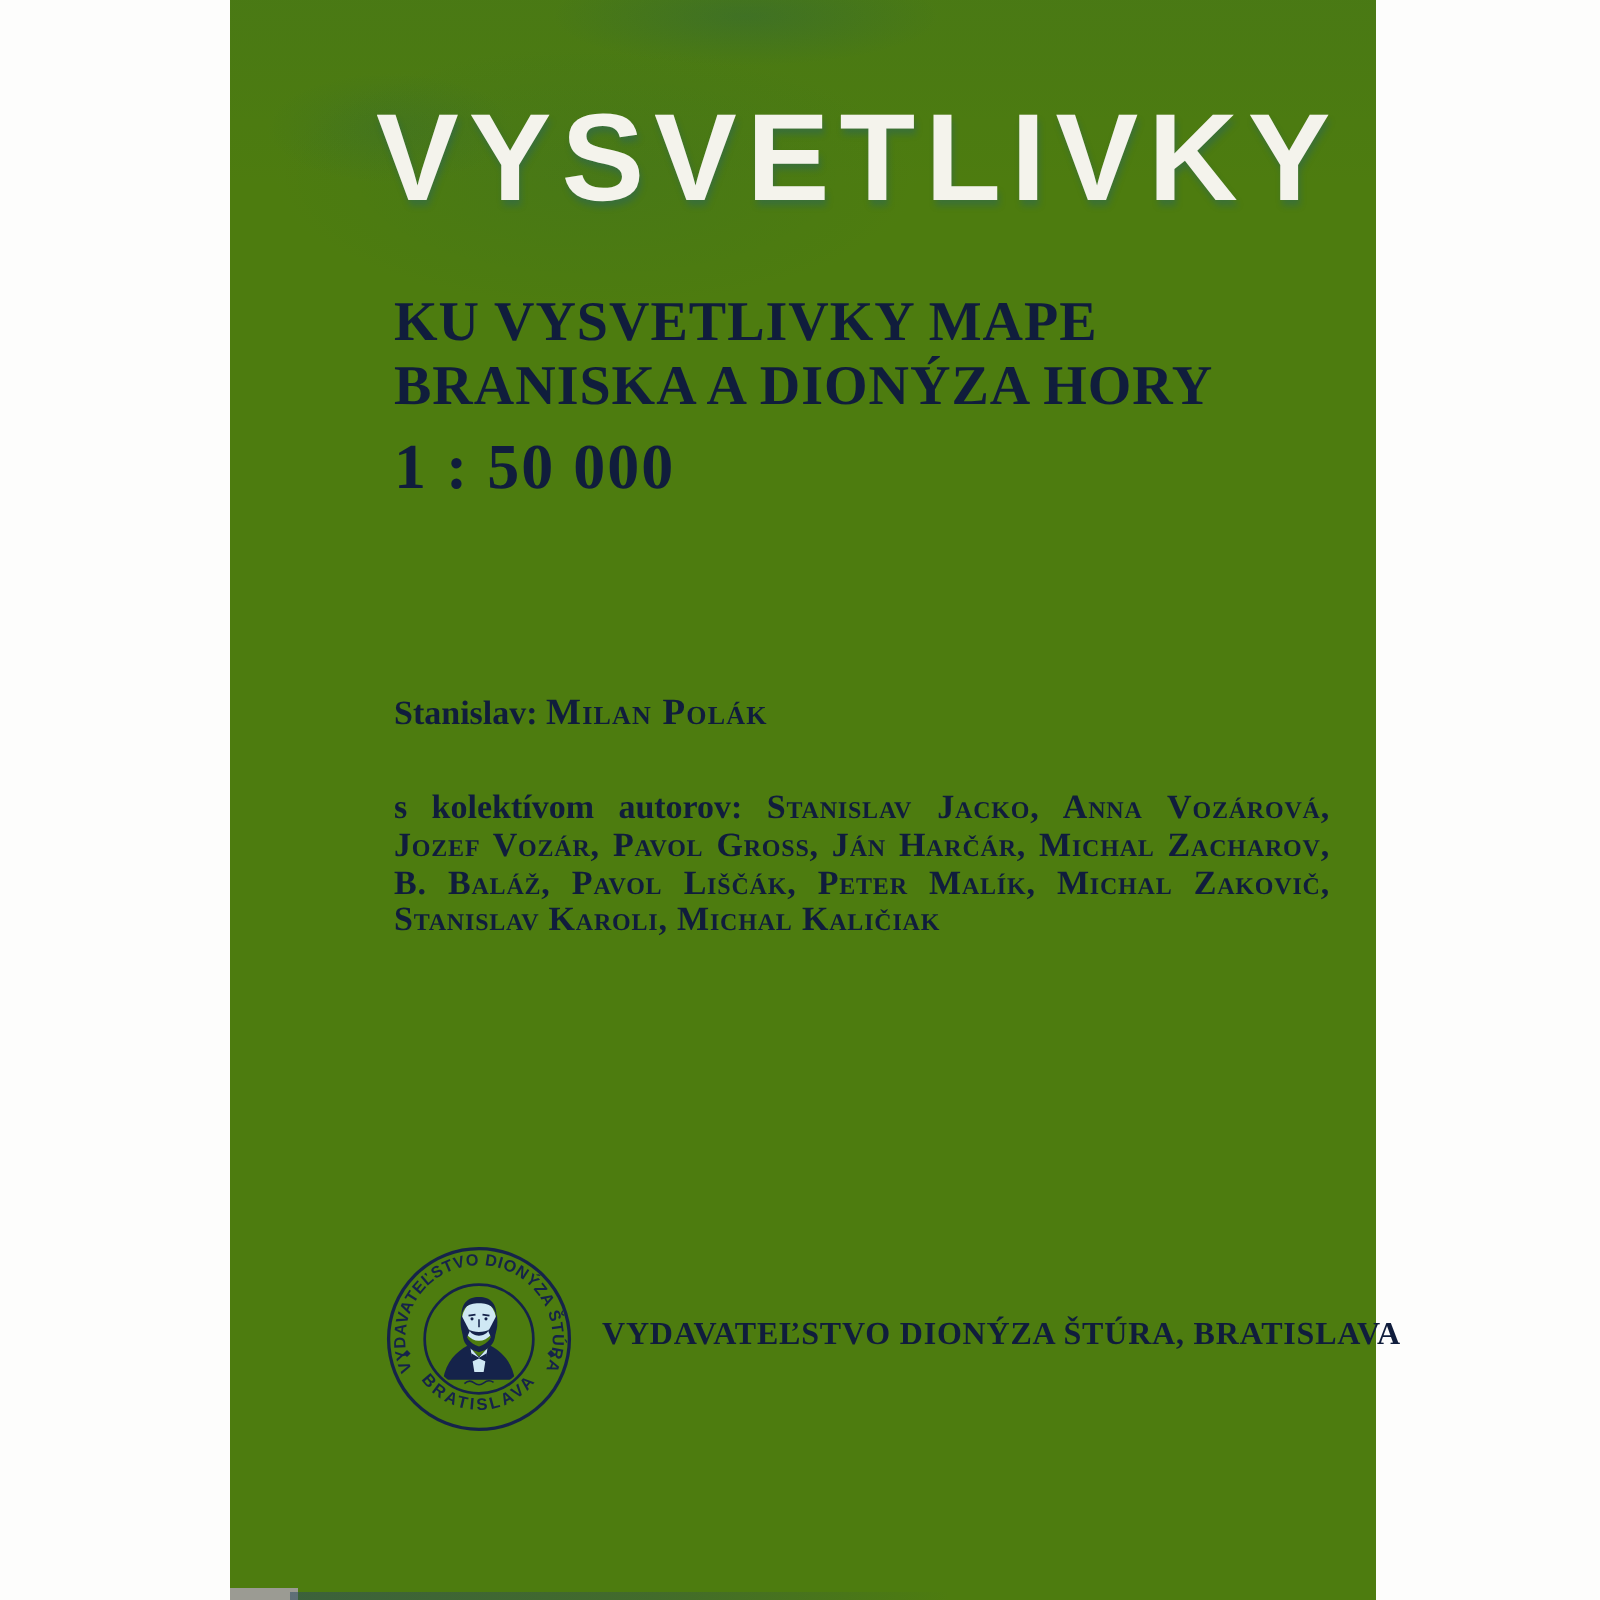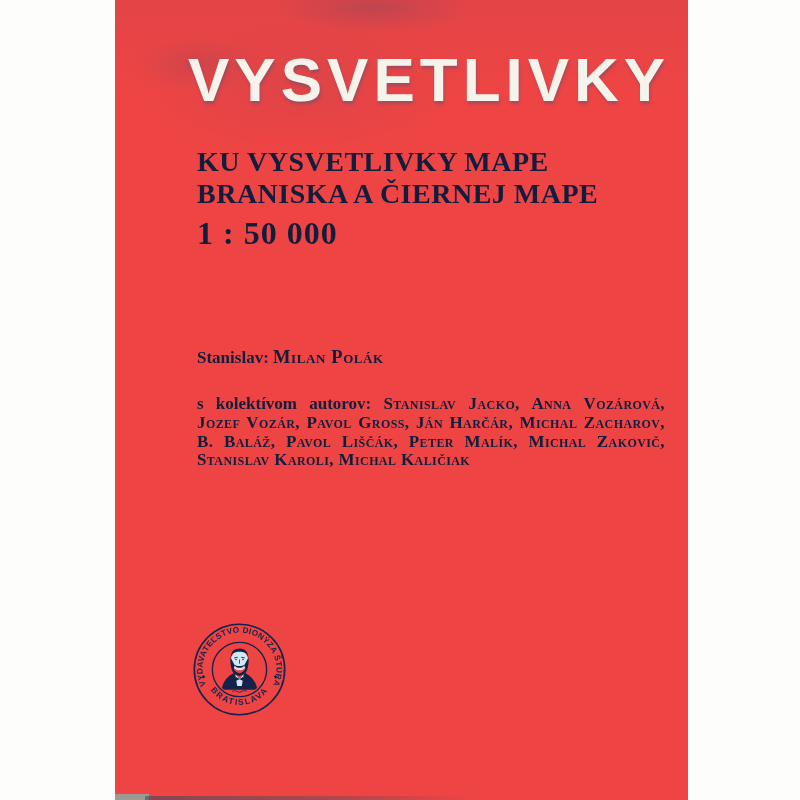--- a/index.html
+++ b/index.html
@@ -16,21 +16,21 @@
     width: 800px;
     height: 800px;
   }
   
   .cover {
     position: absolute;
     left: 115px;
     top: 0;
     width: 573px;
     height: 800px;
-    background: #ef4444;
+    background: #4d7c0f;
   }
   
   .cover::before {
     content: "";
     position: absolute;
     inset: 0;
     pointer-events: none;
     background:
       radial-gradient(140px 36px at 45% 1%, rgba(8,70,120,0.16), rgba(8,70,120,0) 70%),
       radial-gradient(90px 40px at 14% 8%, rgba(8,70,120,0.10), rgba(8,70,120,0) 70%),
@@ -135,21 +135,21 @@
 </head>
 <body>
 
 <div class="stage">
   <div class="cover">
 
     <div class="title">VYSVETLIVKY</div>
 
     <div class="subtitle">
       <div>KU VYSVETLIVKY MAPE</div>
-      <div>BRANISKA A ČIERNEJ MAPE</div>
+      <div>BRANISKA A DIONÝZA HORY</div>
       <div class="scale">1 : 50 000</div>
     </div>
 
     <div class="compiled">
       <span>Stanislav:</span>
       <span class="smallcaps">Milan Polák</span>
     </div>
 
     <div class="authors">
       <span>s kolektívom autorov:</span>
@@ -201,17 +201,18 @@
         <path d="M50,39.8 L50,44" stroke="#15234a" stroke-width="0.8" fill="none"></path>
 
         <path d="M41.8,43.2 C42.8,49 45.4,52.6 50,53.9 C54.6,52.6 57.2,49 58.2,43.2 C59.2,50 57.6,54.8 50,56.8 C42.4,54.8 40.8,50 41.8,43.2 Z" fill="#15234a"></path>
 
         <path d="M44.6,45 C47,46.9 53,46.9 55.4,45 C53.2,49.4 46.8,49.4 44.6,45 Z" fill="#15234a"></path>
 
         <path d="M42.5,73 q 2.5,-2.4 5,-0.4 t 5,0 t 5,-0.2" stroke="#15234a" stroke-width="0.8" fill="none"></path>
       </g>
     </svg>
 
+    <div class="publisher-name">VYDAVATEĽSTVO DIONÝZA ŠTÚRA, BRATISLAVA</div>
 
     <div class="page-edge-gray"></div>
     <div class="page-edge-line"></div>
   </div>
 </div>
 
 </body></html>

